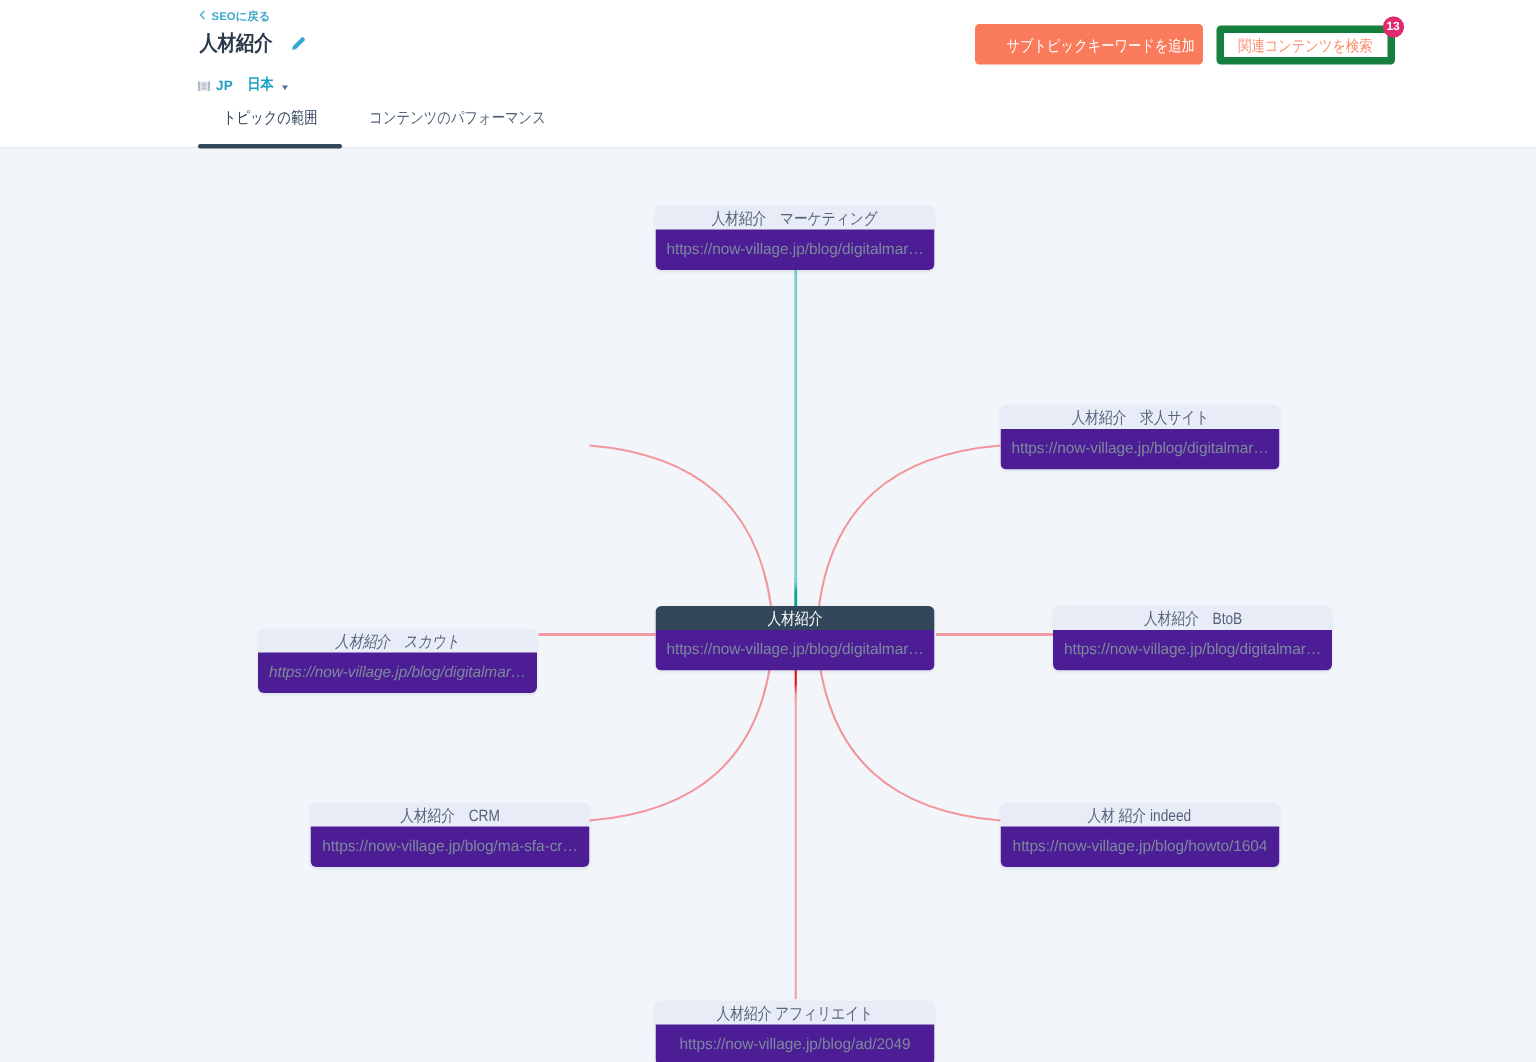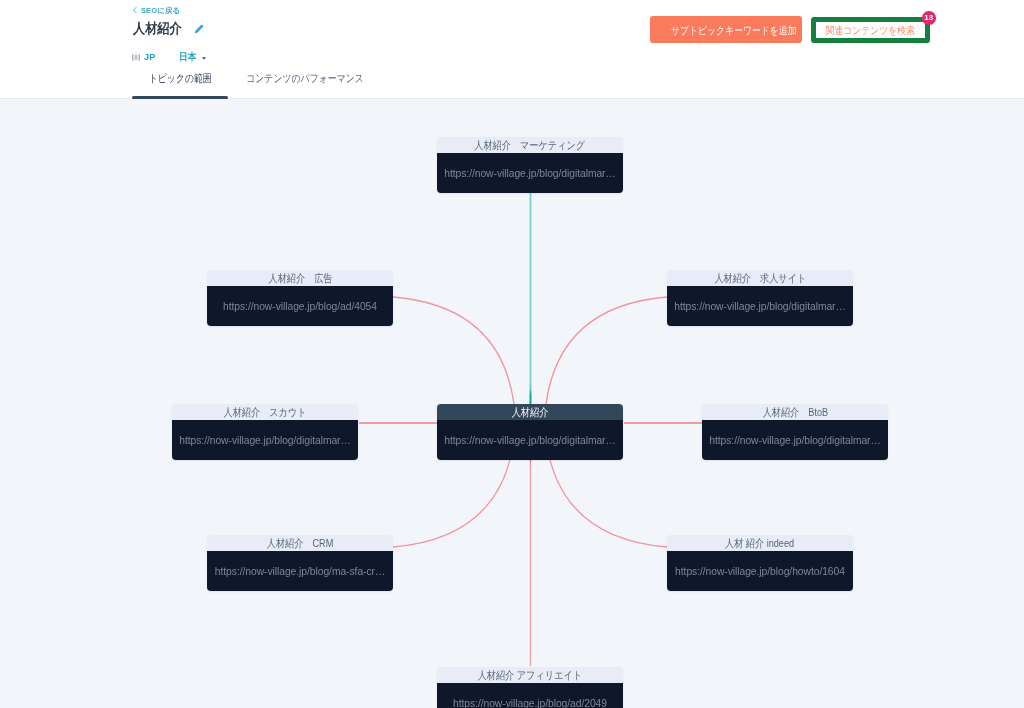--- a/index.html
+++ b/index.html
@@ -28,21 +28,21 @@
     font-size:14px; font-weight:700; color:#2b3a4b;
     display:inline-block; transform:scaleX(0.87); transform-origin:left center;
   }
   .edit-icon { position:absolute; left:194px; top:24px; width:10px; height:10px; cursor:pointer; line-height:0; }
   .country-row {
     position:absolute; left:132px; top:52px; height:10px;
     display:flex; align-items:center; gap:0px;
   }
   .flag-box { width:8px; height:7px; position:relative; display:block; line-height:0;}
   .cc { font-size:9px; font-weight:700; color:#1b9fc4; margin-left:4px; letter-spacing:.2px; line-height:10px;}
-  .cname { font-size:0; margin-left:24px; line-height:10px;}
+  .cname { font-size:0; margin-left:10px; line-height:10px;}
   .cname > span { font-size:10px; font-weight:700; color:#1b9fc4; display:inline-block; transform:scaleX(0.87) translateY(1px); transform-origin:left center; }
   .caret { width:0;height:0;border-left:2.6px solid transparent;border-right:2.6px solid transparent;border-top:3.2px solid #4c6f9b; margin-left:3px; position:relative; top:1px;}
   .btn-primary {
     position:absolute; left:650px; top:16px; width:152px; height:27px;
     background:#fa7a5c; color:#fff; border:none; border-radius:3px;
     font-size:0; cursor:pointer;
     font-family:Liberation Serif, serif; padding:2px 0 0 16px; text-align:center;
   }
   .btn-secondary {
     position:absolute; left:811px; top:17px; width:119px; height:26px;
@@ -86,21 +86,21 @@
     box-shadow:0 1px 2px rgba(40,60,90,.10);
   }
   .node .nhead {
     background:#e8ecf6; color:#55637a; height:16px; padding-top:1px;
     display:flex; align-items:center; justify-content:center; white-space:nowrap;
   }
   .node .nhead > span {
     font-size:11px; display:inline-block; transform:scaleX(0.83); transform-origin:center;
   }
   .node .nbody {
-    background:#0f172a; color:#7c899c; font-size:10.3px; height:40px;
+    background:#4c1d95; color:#7c899c; font-size:10.3px; height:27px;
     display:flex; align-items:center; justify-content:center; white-space:nowrap;
     letter-spacing:-0.05px;
   }
   .node.center .nhead { background:#33475b; color:#fff; height:16px; padding-top:1px;}
 </style>
 </head>
 <body>
 
 <div class="header">
   <div class="back-link">
@@ -171,33 +171,27 @@
           <span>人材紹介</span>
         </div>
         <div class="nbody">https://now-village.jp/blog/digitalmar…</div>
       </div>
       <div class="node " style="left: 437px; top: 38px;">
         <div class="nhead">
           <span>人材紹介　マーケティング</span>
         </div>
         <div class="nbody">https://now-village.jp/blog/digitalmar…</div>
       </div>
-      <div class="node " style="left: 207px; top: 171px;">
-        <div class="nhead">
-          <span>人材紹介　広告</span>
-        </div>
-        <div class="nbody">https://now-village.jp/blog/ad/4054</div>
-      </div>
       <div class="node " style="left: 667px; top: 171px;">
         <div class="nhead">
           <span>人材紹介　求人サイト</span>
         </div>
         <div class="nbody">https://now-village.jp/blog/digitalmar…</div>
       </div>
-      <div class="node " style="left: 172px; top: 305px;">
+      <div class="node " style="left: 172px; top: 320px; font-style: italic;">
         <div class="nhead">
           <span>人材紹介　スカウト</span>
         </div>
         <div class="nbody">https://now-village.jp/blog/digitalmar…</div>
       </div>
       <div class="node " style="left: 702px; top: 305px;">
         <div class="nhead">
           <span>人材紹介　BtoB</span>
         </div>
         <div class="nbody">https://now-village.jp/blog/digitalmar…</div>

